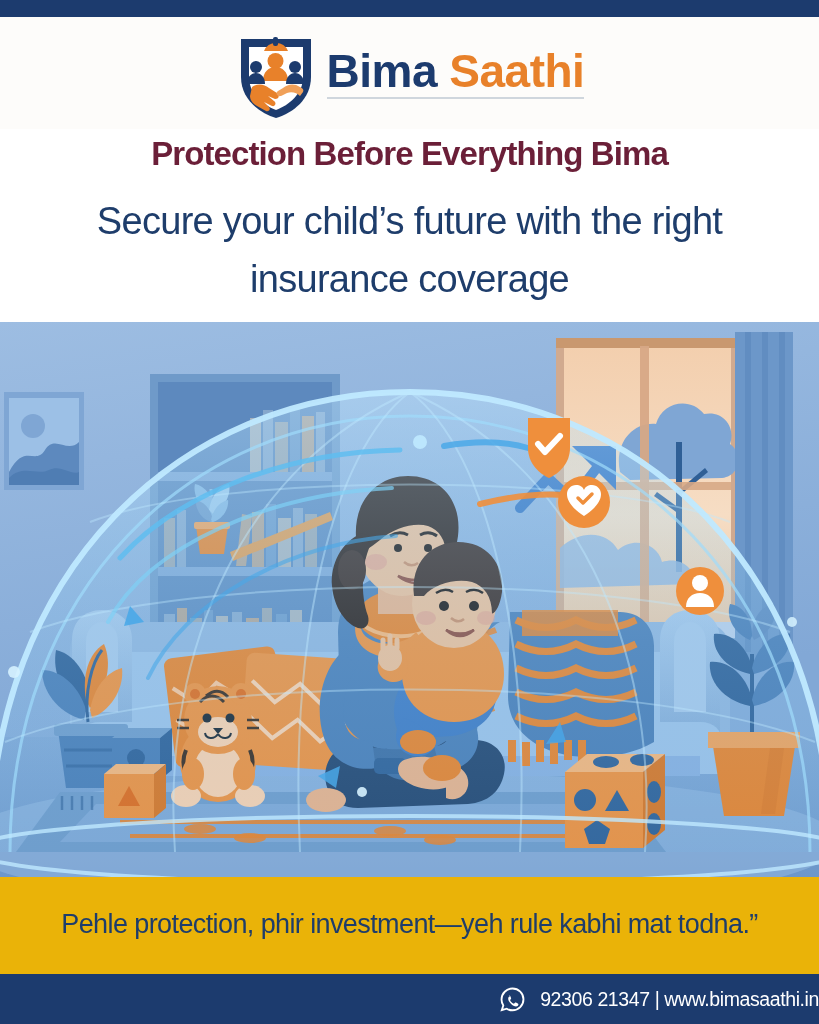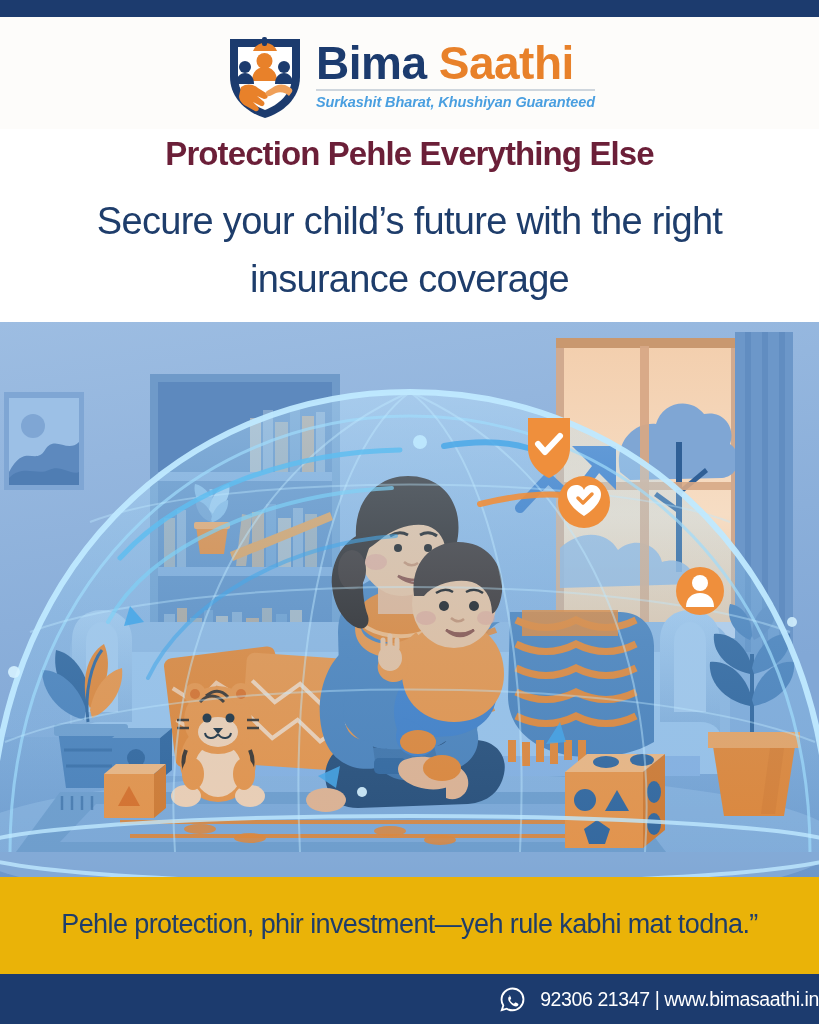--- a/index.html
+++ b/index.html
@@ -127,27 +127,26 @@
         <path d="M51 55 c0-7 4-11 9-11 s9 4 9 11 Z" fill="#1c3b6e"></path>
         <path d="M17 58 c6-4 12-3 17 1 l8 5 c3 2 2 6-2 6 l-7-3 6 5 c3 2 1 6-2 5 l-8-4 5 5 c2 2 0 5-3 4 l-9-5 c-4-2-7-6-7-10 Z" fill="#e8812a"></path>
         <path d="M65 58 c-6-4-12-3-17 1 l-5 3 c-3 2-1 6 3 5 l6-3 c5-2 10 0 13 3 l3-4 c1-2 0-4-3-5 Z" fill="#f0a059"></path>
       </svg>
 
       <div class="logo-text">
         <div class="logo-name">
           <span class="b1">Bima</span><span>&nbsp;</span><span class="b2">Saathi</span>
         </div>
         <div class="logo-rule"></div>
-        <div class="logo-tag">Surkashit Bharat, Khushiyan Guaranteed</div>
       </div>
     </div>
   </div>
 
   <div class="head-block">
-    <div class="headline">Protection Pehle Everything Else</div>
+    <div class="headline">Protection Before Everything Bima</div>
     <div class="subhead">Secure your child’s future with the right insurance coverage</div>
   </div>
 
   <div class="illus">
     <svg viewBox="0 0 819 555" preserveAspectRatio="xMidYMid slice">
       <defs>
         <linearGradient id="wallG" x1="0" y1="0" x2="0.3" y2="1">
           <stop offset="0" stop-color="#9dbde2"></stop>
           <stop offset="1" stop-color="#82a8d6"></stop>
         </linearGradient>

